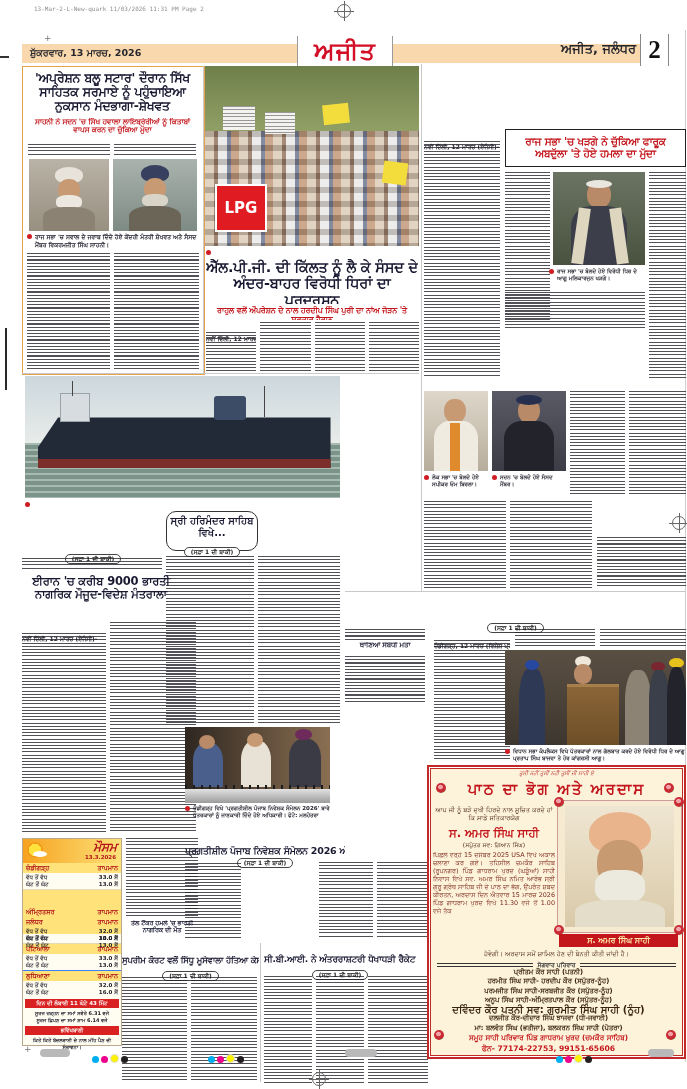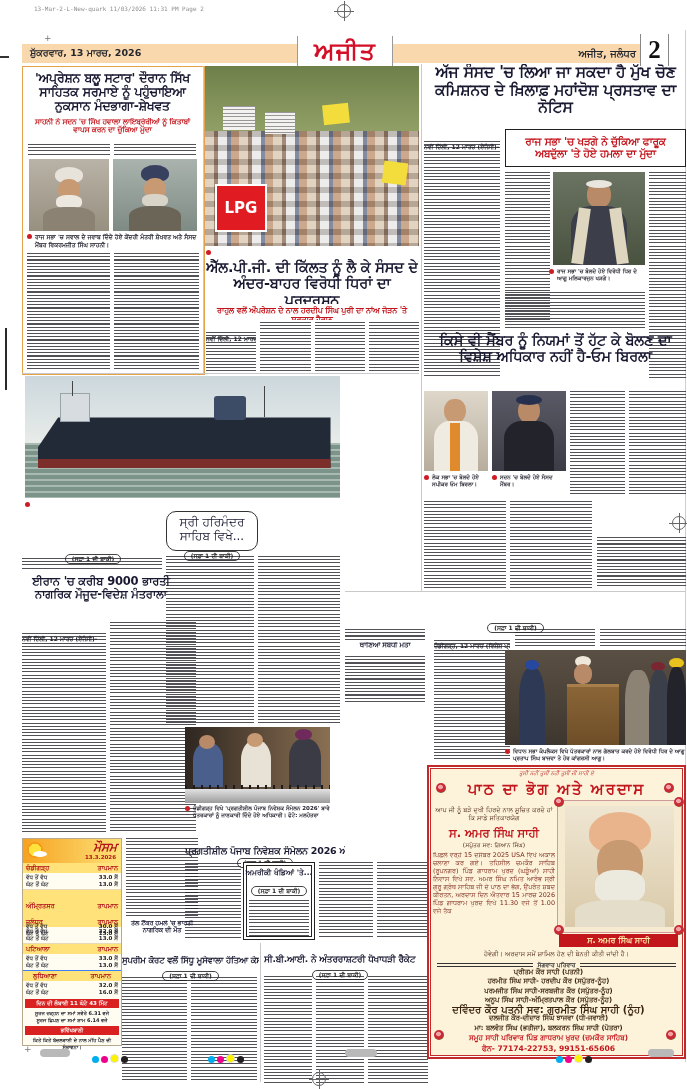--- a/index.html
+++ b/index.html
@@ -35,21 +35,21 @@
 
   <div class="abs" style="left:34px;top:5px;font-size:6px;color:#8f8f8f;font-family:'D ejaVu Sans Mono','DejaVu Sans Mono',monospace">13-Mar-2-L-New-quark  11/03/2026  11:31 PM  Page 2</div>
   <div class="abs crosshair" style="left:337px;top:4px"></div>
   <div class="abs" style="left:44px;top:33px;font-size:9px;color:#777">+</div>
   <div class="abs" style="left:0;top:56px;width:9px;height:2px;background:#333"></div>
   <div class="abs" style="left:5px;top:328px;width:2px;height:62px;background:#2a2a2a"></div>
   <div class="abs" style="left:685px;top:30px;width:1px;height:1032px;background:#cfcfcf"></div>
 
   <div class="abs" style="left:22px;top:44px;width:644px;height:19px;background:#f8d8ac"></div>
   <div class="abs" style="left:30px;top:47px;font-size:9.5px;font-weight:bold;color:#26262e">ਸ਼ੁੱਕਰਵਾਰ, 13 ਮਾਰਚ, 2026</div>
-  <div class="abs" style="left:552px;top:48px;width:84px;text-align:right;font-size:10px;font-weight:bold;color:#26262e">ਅਜੀਤ, ਜਲੰਧਰ</div>
+  <div class="abs" style="left:552px;top:41px;width:84px;text-align:right;font-size:13px;font-weight:bold;color:#26262e">ਅਜੀਤ, ਜਲੰਧਰ</div>
   <div class="abs" style="left:297px;top:36px;width:94px;height:30px;background:#fff;border-left:1px solid #9a9a9a;border-right:1px solid #9a9a9a;display:flex;align-items:center;justify-content:center">
     <span style="font-size:24px;font-weight:800;color:#d30f27;letter-spacing:1px">ਅਜੀਤ</span>
   </div>
   <div class="abs" style="left:640px;top:34px;width:27px;height:32px;background:#fff;border-left:1px solid #888;border-right:1px solid #888;display:flex;align-items:center;justify-content:center">
     <span style="font-family:'Liberation Serif',serif;font-size:25px;font-weight:bold;color:#111">2</span>
   </div>
 
   <div class="abs" style="left:22px;top:66px;width:181px;height:307px;border:1px solid #e5a24a"></div>
   <div class="abs hl" style="left:26px;top:71px;width:173px;height:45px;font-size:12.5px">'ਅਪ੍ਰੇਸ਼ਨ ਬਲੂ ਸਟਾਰ' ਦੌਰਾਨ ਸਿੱਖ ਸਾਹਿਤਕ ਸਰਮਾਏ ਨੂੰ ਪਹੁੰਚਾਇਆ ਨੁਕਸਾਨ ਮੰਦਭਾਗਾ-ਸ਼ੇਖਵਤ</div>
   <div class="abs hl red" style="left:26px;top:118px;width:173px;height:24px;font-size:7.5px">ਸਾਹਨੀ ਨੇ ਸਦਨ 'ਚ ਸਿੱਖ ਹਵਾਲਾ ਲਾਇਬ੍ਰੇਰੀਆਂ ਨੂੰ ਕਿਤਾਬਾਂ ਵਾਪਸ ਕਰਨ ਦਾ ਚੁੱਕਿਆ ਮੁੱਦਾ</div>
@@ -111,54 +111,52 @@
     <div class="abs" style="left:60%;top:16%;width:10%;height:20%;background:#3c4c66;border-radius:3px"></div>
     <div class="abs" style="left:15%;top:4%;width:1px;height:12%;background:#444"></div>
     <div class="abs" style="left:76%;top:8%;width:1px;height:26%;background:#444"></div>
   </div>
   <div class="abs cap" style="left:25px;top:501px;width:315px;height:10px;font-size:6.5px">
     <span class="rdot"></span>
     <span class="nowrap" style="overflow:hidden">ਮੁੰਬਈ ਬੰਦਰਗਾਹ ਨੇੜੇ ਲੰਗਰ ਸੁੱਟ ਕੇ ਖੜ੍ਹਾ ਇਕ ਤੇਲ ਟੈਂਕਰ ਜਹਾਜ਼।</span>
   </div>
   <div class="abs pillrow" style="left:22px;top:546px;width:142px"><span class="pill">(ਸਫ਼ਾ 1 ਦੀ ਬਾਕੀ)</span></div>
   <div class="abs" style="left:166px;top:511px;width:92px;height:40px;border:1.5px solid #333;border-radius:10px;background:#fff;text-align:center;padding-top:3px;box-sizing:border-box">
-    <div style="font-size:12px;font-weight:normal;color:#181831">ਸ੍ਰੀ ਹਰਿਮੰਦਰ ਸਾਹਿਬ ਵਿਖੇ...</div>
+    <div style="font-size:10px;font-weight:bold;color:#181831">ਸ੍ਰੀ ਹਰਿਮੰਦਰ ਸਾਹਿਬ ਵਿਖੇ...</div>
     <span class="pill">(ਸਫ਼ਾ 1 ਦੀ ਬਾਕੀ)</span>
   </div>
   <div class="abs sim" style="left:166px;top:556px;width:88px;height:168px"></div>
   <div class="abs sim" style="left:258px;top:556px;width:82px;height:168px"></div>
 
   <div class="abs sim" style="left:22px;top:558px;width:140px;height:13px"></div>
   <div class="abs hl" style="left:24px;top:575px;width:154px;height:44px;font-size:11.5px">ਈਰਾਨ 'ਚ ਕਰੀਬ 9000 ਭਾਰਤੀ ਨਾਗਰਿਕ ਮੌਜੂਦ-ਵਿਦੇਸ਼ ਮੰਤਰਾਲਾ</div>
   <div class="abs nowrap" style="left:22px;top:622px;width:80px;height:9px;font-size:6px;font-weight:bold;overflow:hidden">ਨਵੀਂ ਦਿੱਲੀ, 12 ਮਾਰਚ (ਏਜੰਸੀ)-</div>
   <div class="abs sim" style="left:22px;top:633px;width:84px;height:199px"></div>
   <div class="abs sim" style="left:110px;top:622px;width:86px;height:210px"></div>
 
-  <div class="abs hl" style="left:424px;top:64px;width:263px;height:60px;font-size:15.5px">ਅੱਜ ਸੰਸਦ 'ਚ ਲਿਆ ਜਾ ਸਕਦਾ ਹੈ ਮੁੱਖ ਚੋਣ ਕਮਿਸ਼ਨਰ ਦੇ ਖ਼ਿਲਾਫ਼ ਮਹਾਂਦੋਸ਼ ਪ੍ਰਸਤਾਵ ਦਾ ਨੋਟਿਸ</div>
   <div class="abs nowrap" style="left:424px;top:130px;width:76px;height:9px;font-size:6px;font-weight:bold;overflow:hidden">ਨਵੀਂ ਦਿੱਲੀ, 12 ਮਾਰਚ (ਏਜੰਸੀ)-</div>
   <div class="abs sim" style="left:424px;top:141px;width:76px;height:237px"></div>
   <div class="abs" style="left:505px;top:129px;width:181px;height:38px;border:1px solid #222;background:#fff;display:flex;align-items:center;justify-content:center;padding:2px;box-sizing:border-box">
     <div class="hl red" style="font-size:10.5px">ਰਾਜ ਸਭਾ 'ਚ ਖੜਗੇ ਨੇ ਚੁੱਕਿਆ ਫਾਰੂਕ ਅਬਦੁੱਲਾ 'ਤੇ ਹੋਏ ਹਮਲਾ ਦਾ ਮੁੱਦਾ</div>
   </div>
   <div class="abs sim" style="left:505px;top:172px;width:45px;height:148px"></div>
   <div class="abs photo" style="left:553px;top:172px;width:92px;height:93px;background:linear-gradient(#6b7462,#49523f)">
     <div class="abs" style="left:34px;top:10px;width:24px;height:26px;background:#b98a67;border-radius:46%"></div>
     <div class="abs" style="left:33px;top:8px;width:26px;height:8px;background:#e9e6df;border-radius:50%"></div>
     <div class="abs" style="left:18px;top:34px;width:56px;height:59px;background:#3c3f49;border-radius:35% 35% 0 0"></div>
     <div class="abs" style="left:22px;top:36px;width:12px;height:56px;background:#ded6bf;transform:rotate(8deg)"></div>
     <div class="abs" style="left:60px;top:36px;width:12px;height:56px;background:#ded6bf;transform:rotate(-8deg)"></div>
   </div>
   <div class="abs sim" style="left:649px;top:172px;width:37px;height:206px"></div>
   <div class="abs cap" style="left:549px;top:268px;width:98px;height:20px;font-size:5.5px">
     <span class="rdot"></span>
     <span>ਰਾਜ ਸਭਾ 'ਚ ਬੋਲਦੇ ਹੋਏ ਵਿਰੋਧੀ ਧਿਰ ਦੇ ਆਗੂ ਮਲਿਕਾਰਜੁਨ ਖੜਗੇ।</span>
   </div>
   <div class="abs sim" style="left:505px;top:292px;width:140px;height:36px"></div>
 
-  <div class="abs hl" style="left:424px;top:332px;width:263px;height:55px;font-size:14.5px">ਕਿਸੇ ਵੀ ਮੈਂਬਰ ਨੂੰ ਨਿਯਮਾਂ ਤੋਂ ਹੱਟ ਕੇ ਬੋਲਣ ਦਾ ਵਿਸ਼ੇਸ਼ ਅਧਿਕਾਰ ਨਹੀਂ ਹੈ-ਓਮ ਬਿਰਲਾ</div>
   <div class="abs photo" style="left:424px;top:391px;width:64px;height:80px;background:linear-gradient(#ded7ca,#b7ad9c)">
     <div class="abs" style="left:20px;top:8px;width:22px;height:24px;background:#c79a74;border-radius:46%"></div>
     <div class="abs" style="left:10px;top:30px;width:44px;height:50px;background:#f0ebe1;border-radius:35% 35% 0 0"></div>
     <div class="abs" style="left:26px;top:32px;width:10px;height:48px;background:#e08a2e"></div>
   </div>
   <div class="abs photo" style="left:492px;top:391px;width:74px;height:80px;background:linear-gradient(#5a5a66,#3c3c46)">
     <div class="abs" style="left:26px;top:8px;width:22px;height:24px;background:#b98a67;border-radius:46%"></div>
     <div class="abs" style="left:24px;top:4px;width:26px;height:10px;background:#26304e;border-radius:50%"></div>
     <div class="abs" style="left:12px;top:30px;width:50px;height:50px;background:#23232c;border-radius:35% 35% 0 0"></div>
   </div>
@@ -212,25 +210,20 @@
     <div class="abs" style="left:0;top:58px;width:100%;height:6px;background:repeating-linear-gradient(90deg,#1c1c1c 0 2px,transparent 2px 8px)"></div>
     <div class="abs" style="left:0;top:62px;width:100%;height:14px;background:linear-gradient(#e2e2e2,#9c9c9c)"></div>
   </div>
   <div class="abs cap" style="left:185px;top:805px;width:147px;height:26px;font-size:5.5px">
     <span class="rdot"></span>
     <span>ਚੰਡੀਗੜ੍ਹ ਵਿਖੇ 'ਪ੍ਰਗਤੀਸ਼ੀਲ ਪੰਜਾਬ ਨਿਵੇਸ਼ਕ ਸੰਮੇਲਨ 2026' ਬਾਰੇ ਪੱਤਰਕਾਰਾਂ ਨੂੰ ਜਾਣਕਾਰੀ ਦਿੰਦੇ ਹੋਏ ਅਧਿਕਾਰੀ। ਫੋਟੋ: ਮਲਹੋਤਰਾ</span>
   </div>
   <div class="abs hl nowrap" style="left:185px;top:833px;width:160px;height:15px;font-size:9.5px">ਪ੍ਰਗਤੀਸ਼ੀਲ ਪੰਜਾਬ ਨਿਵੇਸ਼ਕ ਸੰਮੇਲਨ 2026 ਅੱਜ ਤੋਂ</div>
   <div class="abs pillrow" style="left:185px;top:850px;width:160px"><span class="pill">(ਸਫ਼ਾ 1 ਦੀ ਬਾਕੀ)</span></div>
   <div class="abs sim" style="left:185px;top:863px;width:56px;height:76px"></div>
-  <div class="abs" style="left:243px;top:862px;width:72px;height:78px;border:1px solid #222;box-shadow:inset 0 0 0 2px #fff,inset 0 0 0 3px #222;background:#fff;text-align:center;padding-top:5px;box-sizing:border-box">
-    <div style="font-size:7.5px;font-weight:bold;color:#181831">ਅਮਰੀਕੀ ਖੰਡਿਆਂ 'ਤੇ...</div>
-    <span class="pill">(ਸਫ਼ਾ 1 ਦੀ ਬਾਕੀ)</span>
-    <div class="sim" style="margin:3px 5px 0;height:36px"></div>
-  </div>
   <div class="abs sim" style="left:319px;top:862px;width:54px;height:77px"></div>
   <div class="abs sim" style="left:377px;top:862px;width:52px;height:77px"></div>
 
   <div class="abs sim" style="left:126px;top:838px;width:72px;height:80px"></div>
   <div class="abs hl" style="left:124px;top:920px;width:76px;height:20px;font-size:6.5px">ਤੇਲ ਟੈਂਕਰ ਹਮਲੇ 'ਚ ਭਾਰਤੀ ਨਾਗਰਿਕ ਦੀ ਮੌਤ</div>
 
   <div class="abs hl nowrap" style="left:122px;top:943px;width:137px;height:20px;font-size:8.5px">ਸੁਪਰੀਮ ਕੋਰਟ ਵਲੋਂ ਸਿੱਧੂ ਮੂਸੇਵਾਲਾ ਹੱਤਿਆ ਕੇਸ...</div>
   <div class="abs pillrow" style="left:122px;top:963px;width:137px"><span class="pill">(ਸਫ਼ਾ 1 ਦੀ ਬਾਕੀ)</span></div>
   <div class="abs sim" style="left:122px;top:977px;width:65px;height:105px"></div>
   <div class="abs sim" style="left:191px;top:977px;width:66px;height:105px"></div>
@@ -257,21 +250,21 @@
       <div style="display:flex;justify-content:space-between;font-size:5.5px;font-weight:bold;padding:1px 3px 0">
           <span>ਵੱਧ ਤੋਂ ਵੱਧ</span>
           <span>33.0 ਸੈਂ</span>
         </div>
       <div style="display:flex;justify-content:space-between;font-size:5.5px;font-weight:bold;padding:0 3px">
           <span>ਘੱਟ ਤੋਂ ਘੱਟ</span>
           <span>13.0 ਸੈਂ</span>
         </div>
     </div>
     <div style="height:26px;border-bottom:1px solid #e5d9b8">
-      <div style="display:flex;justify-content:space-between;background:#ffe27a;font-size:6.5px;font-weight:bold;color:#b3151a;padding:12px 3px">
+      <div style="display:flex;justify-content:space-between;background:#ffe27a;font-size:6.5px;font-weight:bold;color:#b3151a;padding:18px 3px">
           <span>ਅੰਮ੍ਰਿਤਸਰ</span>
           <span>ਤਾਪਮਾਨ</span>
         </div>
       <div style="display:flex;justify-content:space-between;font-size:5.5px;font-weight:bold;padding:1px 3px 0">
           <span>ਵੱਧ ਤੋਂ ਵੱਧ</span>
           <span>30.0 ਸੈਂ</span>
         </div>
       <div style="display:flex;justify-content:space-between;font-size:5.5px;font-weight:bold;padding:0 3px">
           <span>ਘੱਟ ਤੋਂ ਘੱਟ</span>
           <span>13.0 ਸੈਂ</span>
@@ -299,21 +292,21 @@
       <div style="display:flex;justify-content:space-between;font-size:5.5px;font-weight:bold;padding:1px 3px 0">
           <span>ਵੱਧ ਤੋਂ ਵੱਧ</span>
           <span>33.0 ਸੈਂ</span>
         </div>
       <div style="display:flex;justify-content:space-between;font-size:5.5px;font-weight:bold;padding:0 3px">
           <span>ਘੱਟ ਤੋਂ ਘੱਟ</span>
           <span>13.0 ਸੈਂ</span>
         </div>
     </div>
     <div style="height:26px">
-      <div style="display:flex;justify-content:space-between;background:#ffe27a;font-size:6.5px;font-weight:bold;color:#b3151a;padding:1px 10px">
+      <div style="display:flex;justify-content:space-between;background:#ffe27a;font-size:6.5px;font-weight:bold;color:#b3151a;padding:1px 3px">
           <span>ਲੁਧਿਆਣਾ</span>
           <span>ਤਾਪਮਾਨ</span>
         </div>
       <div style="display:flex;justify-content:space-between;font-size:5.5px;font-weight:bold;padding:1px 3px 0">
           <span>ਵੱਧ ਤੋਂ ਵੱਧ</span>
           <span>32.0 ਸੈਂ</span>
         </div>
       <div style="display:flex;justify-content:space-between;font-size:5.5px;font-weight:bold;padding:0 3px">
           <span>ਘੱਟ ਤੋਂ ਘੱਟ</span>
           <span>16.0 ਸੈਂ</span>

